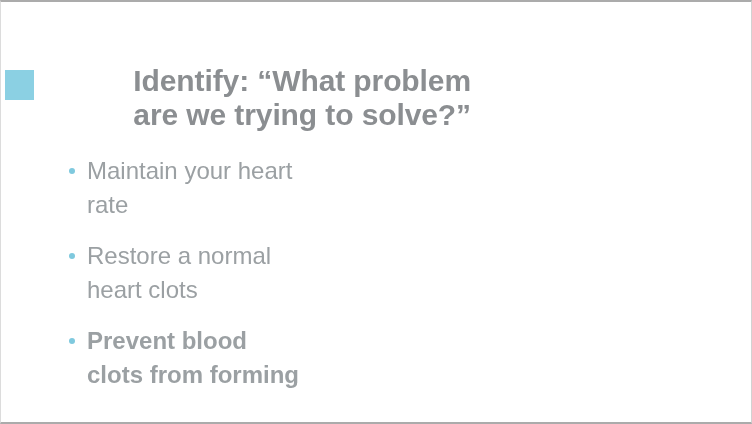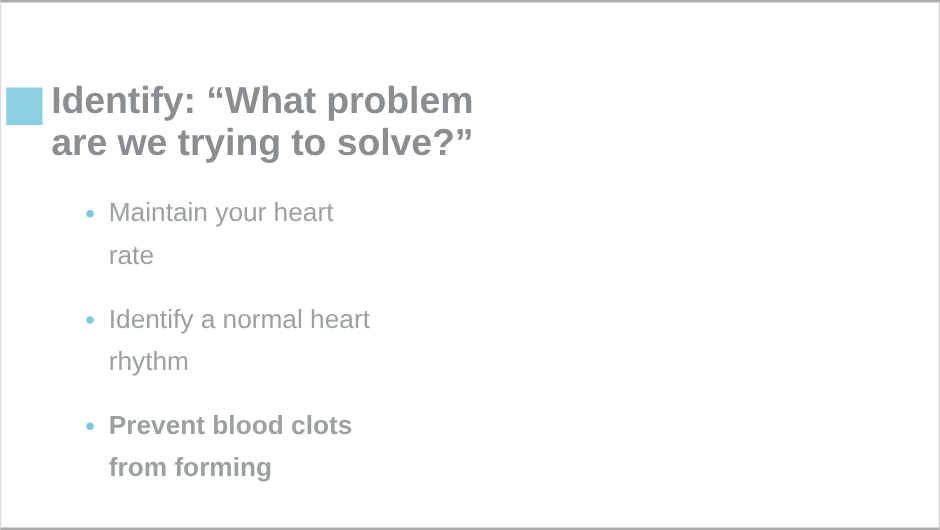--- a/index.html
+++ b/index.html
@@ -42,38 +42,39 @@
     top: 62px;
     width: 430px;
     margin: 0;
     font-family: "Liberation Sans", sans-serif;
     font-size: 30px;
     font-weight: 700;
     line-height: 34px;
     letter-spacing: -0.1px;
     color: #8b8e91;
     white-space: pre-line;
+    text-align: right;
   }
 
   
   .bullet-list {
     position: absolute;
     left: 62px;
     top: 152px;
     width: 420px;
     margin: 0;
     padding: 0;
     list-style: none;
   }
   .bullet-item {
     position: relative;
     padding-left: 24px;
     margin-bottom: 17px;
     font-family: "Liberation Sans", sans-serif;
-    font-size: 21px;
+    font-size: 24px;
     font-weight: 400;
     line-height: 34px;
     color: #9ba0a3;
   }
   .bullet-item:last-child {
     margin-bottom: 0;
     font-weight: bold;
   }
   .bullet-dot {
     position: absolute;
@@ -101,21 +102,21 @@
 
   <ul class="bullet-list">
 
     <li class="bullet-item">
       <span class="bullet-dot"></span>
       <span class="bullet-text">Maintain your heart rate</span>
     </li>
 
     <li class="bullet-item">
       <span class="bullet-dot"></span>
-      <span class="bullet-text">Identify a normal heart rhythm</span>
+      <span class="bullet-text">Restore a normal heart clots</span>
     </li>
 
     <li class="bullet-item">
       <span class="bullet-dot"></span>
       <span class="bullet-text">Prevent blood clots from forming</span>
     </li>
 
   </ul>
 
 </div>

